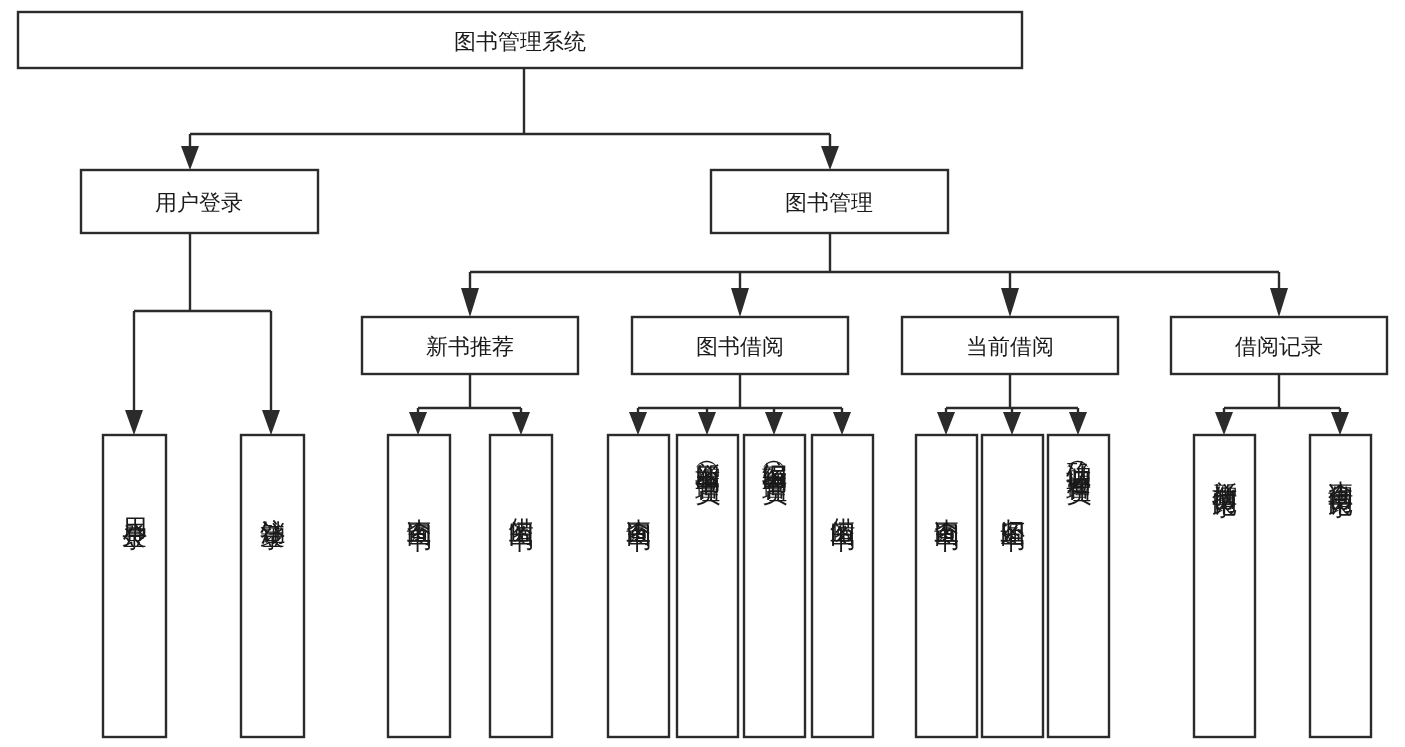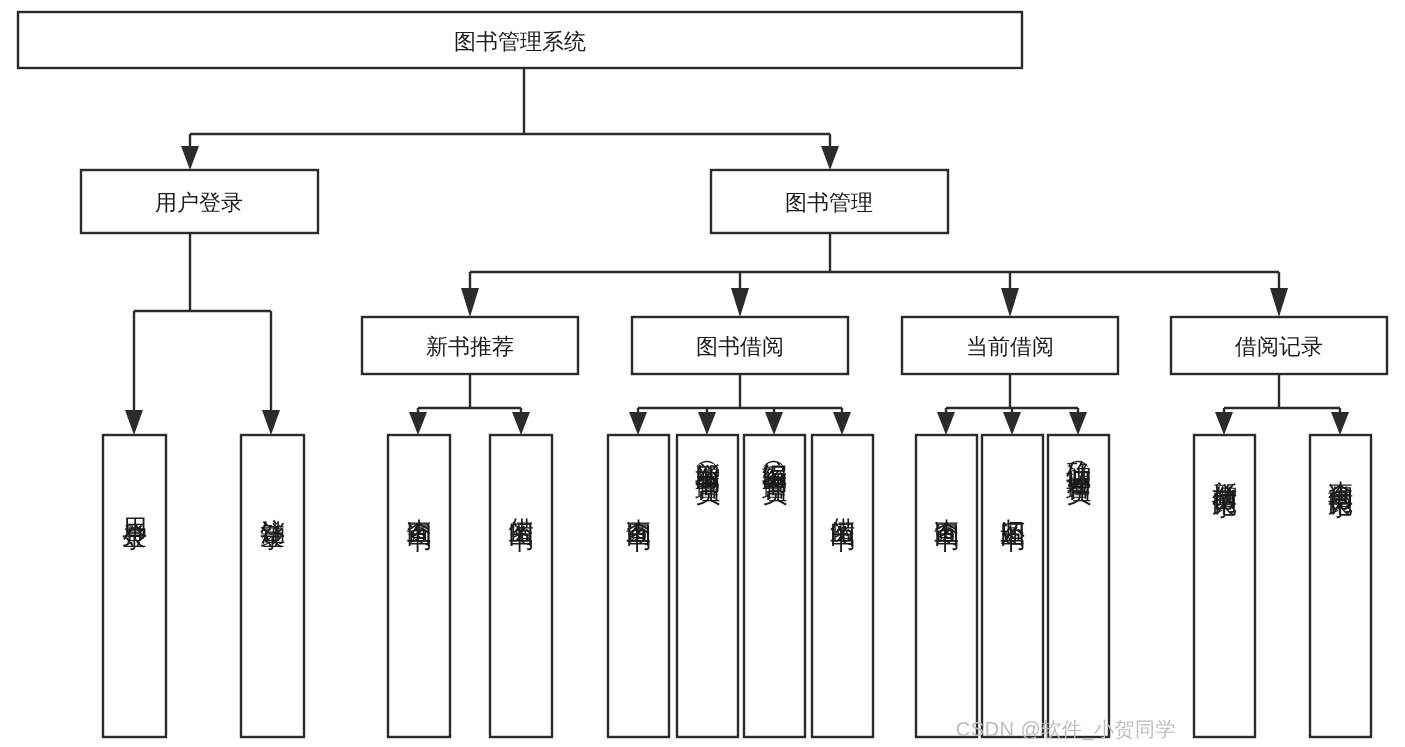--- a/index.html
+++ b/index.html
@@ -250,15 +250,14 @@
   <div class="leaf-label-wrap" style="left:1048px; top:441px; width:61px; height:296px;">
     <span class="leaf-label">确认归还（管理员）</span>
   </div>
   <div class="leaf-label-wrap" style="left:1194px; top:460px; width:61px; height:277px;">
     <span class="leaf-label">新增借阅记录</span>
   </div>
   <div class="leaf-label-wrap" style="left:1310px; top:460px; width:61px; height:277px;">
     <span class="leaf-label">查询借阅记录</span>
   </div>
 
-  <div class="watermark">CSDN @软件_小贺同学</div>
 
 </div>
 
 </body></html>

